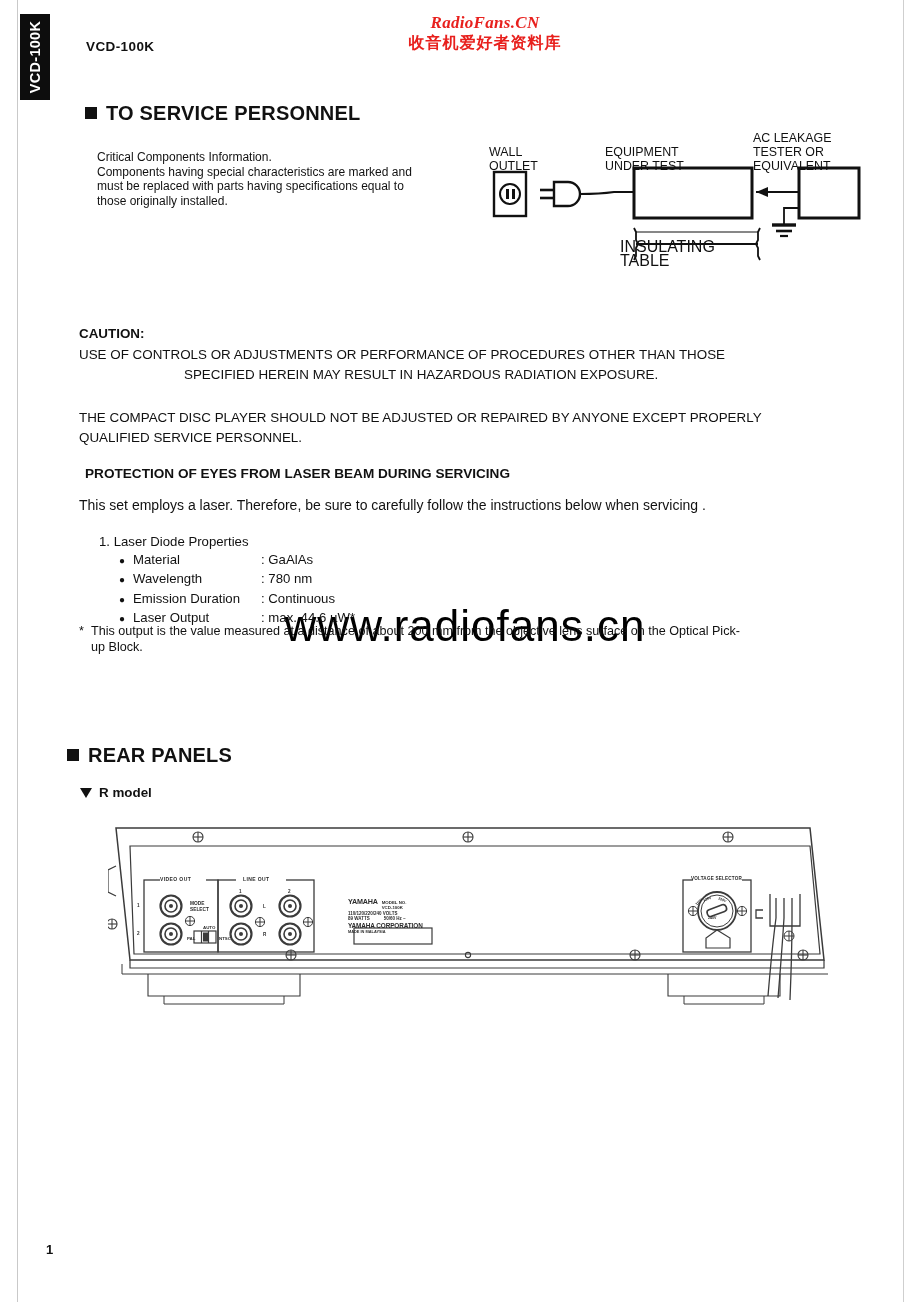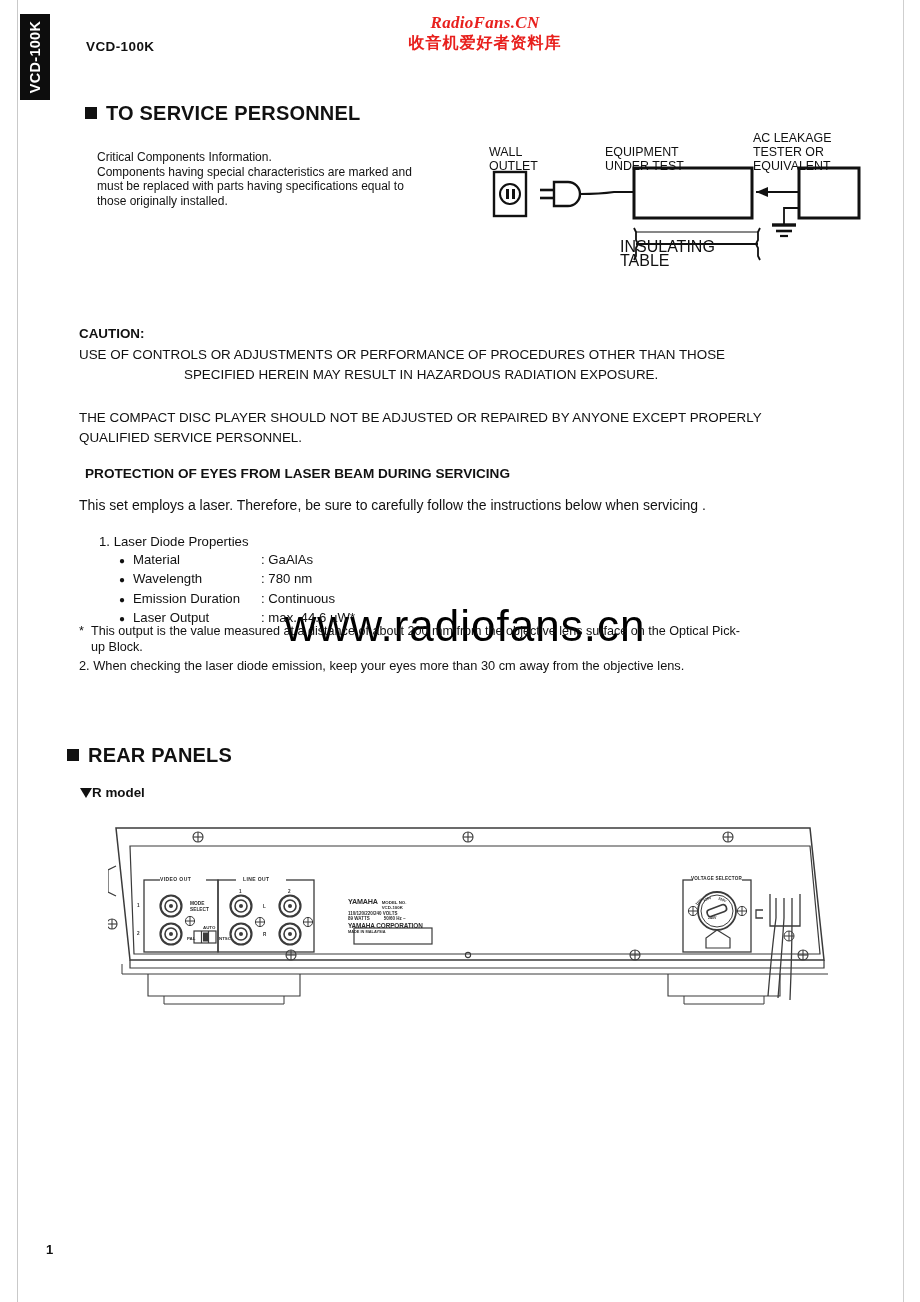--- a/index.html
+++ b/index.html
@@ -99,21 +99,21 @@
 
   #laser-foot{left:79px;top:623px;width:800px;}
   #laser-foot .fn{display:flex;font-size:12.6px;line-height:16.4px;}
   #laser-foot .fn .star{width:12px;}
   #laser-foot .n2{font-size:12.8px;line-height:16.4px;margin-top:2px;}
 
   
   #rear-head{left:67px;top:745px;}
   #rear-model{
     left:80px;top:785px;font-size:13.4px;font-weight:bold;
-    display:flex;align-items:center;
+    display:flex;align-items:center;gap:7px;
   }
   .tri{
     width:0;height:0;border-left:6.5px solid transparent;
     border-right:6.5px solid transparent;border-top:10px solid #111;
   }
 
   
   .pageno{position:absolute;left:46px;top:1242px;font-size:13px;font-weight:bold;}
 
   svg{display:block;}
@@ -256,21 +256,20 @@
   </div>
 
   <div class="blk" id="laser-foot">
     <div class="fn">
       <span class="star">*</span>
       <span>
         <span>This output is the value measured at a distance of about 200 mm from the objective lens surface on the Optical Pick-</span><br>
         <span>up Block.</span>
       </span>
     </div>
-    <div class="n2">2. When checking the laser diode emission, keep your eyes more than 30 cm away from the objective lens.</div>
   </div>
 
   <div class="sec-head" id="rear-head">
     <span class="sq"></span>
     <span class="t">REAR PANELS</span>
   </div>
 
   <div class="blk" id="rear-model">
     <span class="tri"></span>
     <span>R model</span>

